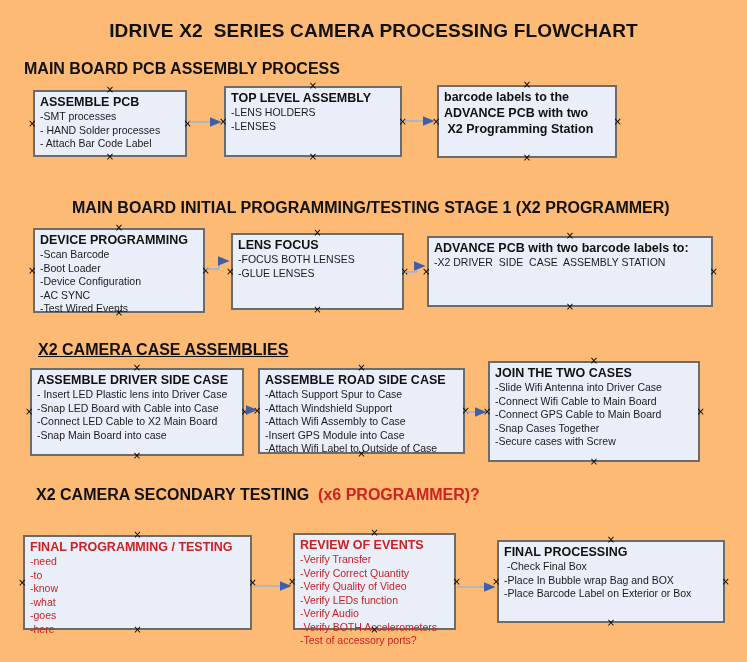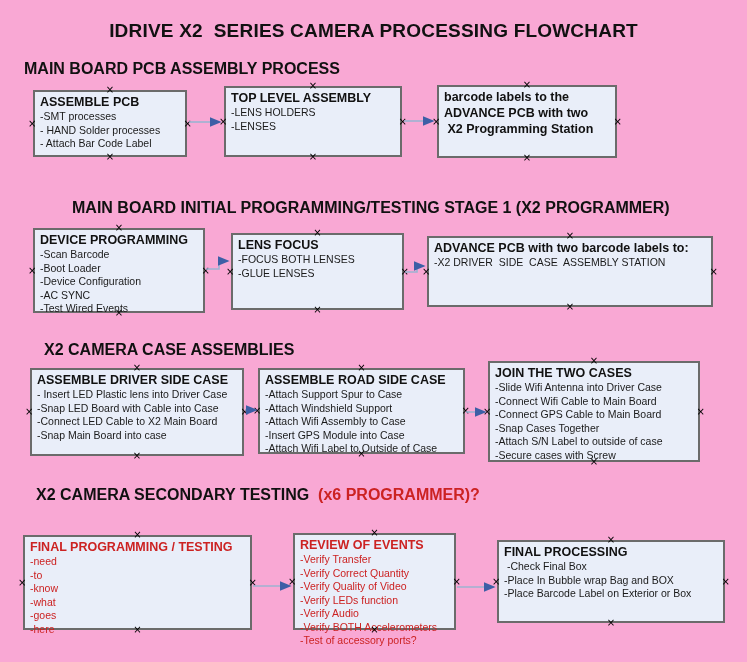--- a/index.html
+++ b/index.html
@@ -1,19 +1,19 @@
 <!DOCTYPE html>
 <html style="--box-fill: #e9eef9; --box-border: #6b6b6b; --line: #9cb3d1; --arrow: #3d5fa6; --red: #cc2222;"><head>
 <meta charset="utf-8">
 <style>
   html,body{margin:0;padding:0;background:#ffffff;}
   #canvas{
     position:relative;
     width:747px;height:662px;
-    background:#f9a8d4;
+    background:#fdba74;
     font-family:"Liberation Sans", sans-serif;
     overflow:hidden;
   }
   .main-title{
     position:absolute;top:20px;left:0;width:747px;
     text-align:center;font-size:19px;font-weight:bold;color:#111;
     white-space:pre;letter-spacing:0.2px;
   }
   .section-header{
     position:absolute;font-size:16px;font-weight:bold;color:#111;white-space:pre;
@@ -52,21 +52,21 @@
 </style>
 </head>
 <body>
 
 <div id="canvas">
 
   <div class="main-title">IDRIVE X2  SERIES CAMERA PROCESSING FLOWCHART</div>
 
   <div class="section-header" style="left:24px;top:60px;">MAIN BOARD PCB ASSEMBLY PROCESS</div>
   <div class="section-header" style="left:24px;top:199px;margin-left:48px;">MAIN BOARD INITIAL PROGRAMMING/TESTING STAGE 1 (X2 PROGRAMMER)</div>
-  <div class="section-header" style="left:44px;top:341px;">X2 CAMERA CASE ASSEMBLIES</div>
+  <div class="section-header" style="left:38px;top:341px;text-decoration:underline;">X2 CAMERA CASE ASSEMBLIES</div>
   <div class="section-header" style="left:36px;top:486px;"><span>X2 CAMERA SECONDARY TESTING  </span><span class="red-part">(x6 PROGRAMMER)?</span></div>
 
   <div class="fc-box" style="left:33px;top:90px;width:154px;height:67px;">
     <div class="fc-title">ASSEMBLE PCB</div>
     <div class="fc-items">
         <div class="fc-line">-SMT processes</div>
         <div class="fc-line">- HAND Solder processes</div>
         <div class="fc-line">- Attach Bar Code Label</div>
       </div>
   <span class="cp cp-t">×</span>
@@ -156,21 +156,20 @@
       <span class="cp cp-l">×</span>
       <span class="cp cp-r">×</span>
     </div>
   <div class="fc-box" style="left:488px;top:361px;width:212px;height:101px;">
     <div class="fc-title">JOIN THE TWO CASES</div>
     <div class="fc-items">
         <div class="fc-line">-Slide Wifi Antenna into Driver Case</div>
         <div class="fc-line">-Connect Wifi Cable to Main Board</div>
         <div class="fc-line">-Connect GPS Cable to Main Board</div>
         <div class="fc-line">-Snap Cases Together</div>
-        <div class="fc-line">-Attach S/N Label to outside of case</div>
         <div class="fc-line">-Secure cases with Screw</div>
       </div>
   <span class="cp cp-t">×</span>
       <span class="cp cp-b">×</span>
       <span class="cp cp-l">×</span>
       <span class="cp cp-r">×</span>
     </div>
 
   <div class="fc-box fc-red" style="left:23px;top:535px;width:229px;height:95px;">
     <div class="fc-title">FINAL PROGRAMMING / TESTING</div>

